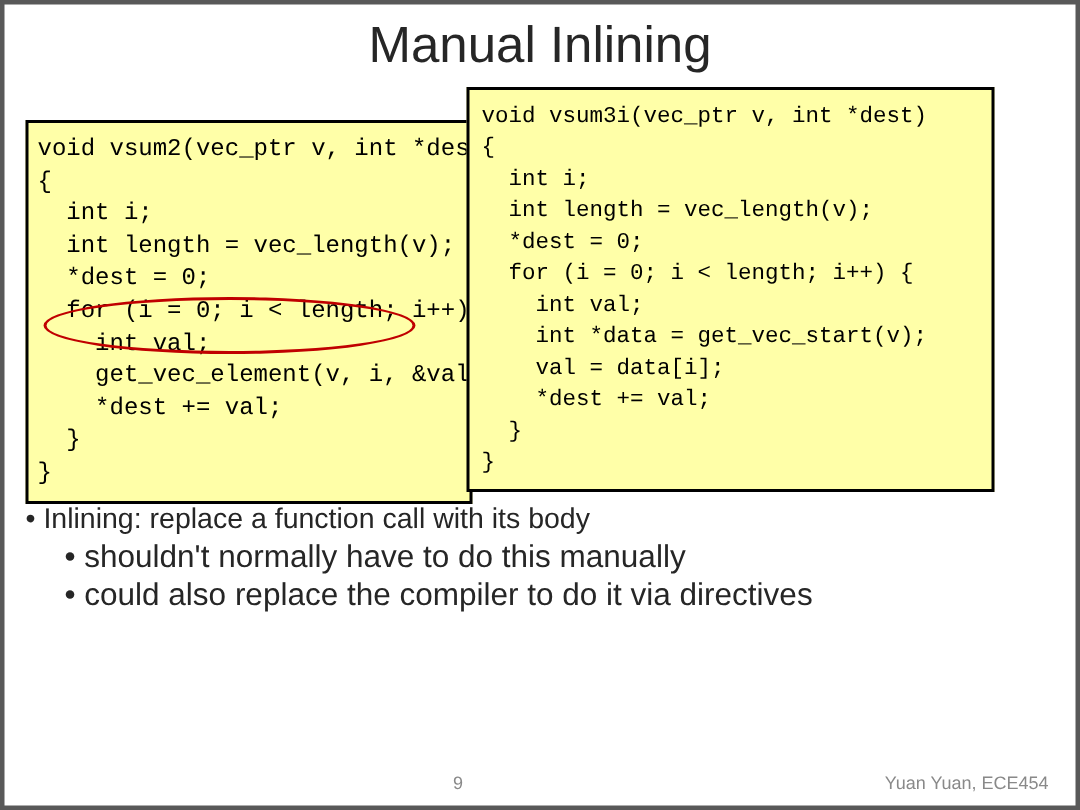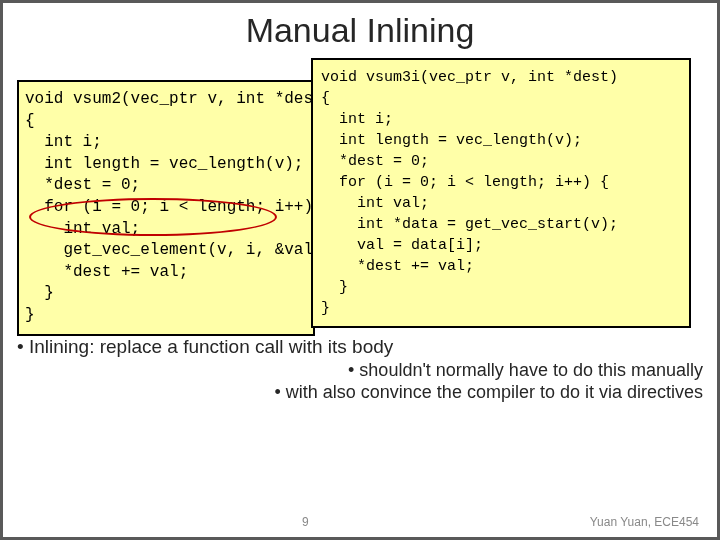--- a/index.html
+++ b/index.html
@@ -36,40 +36,40 @@
     font-size: 16px;
     line-height: 1.35;
     padding: 7px 6px 7px 6px;
     width: 298px;
     margin-top: 22px;
   }
   .code-right {
     font-size: 15px;
     line-height: 1.4;
     padding: 7px 8px 7px 8px;
-    width: 380px;
+    width: 352px;
     margin-left: -4px;
     z-index: 2;
   }
   .highlight-ellipse {
     position: absolute;
     border: 2.5px solid #c00000;
     border-radius: 50%;
     pointer-events: none;
   }
   .bullets {
     font-size: 19px;
     color: #262626;
   }
   .bullets ul { list-style: none; }
   .bullets > ul > li { margin-bottom: 12px; }
   .bullets > ul > li::before { content: "• "; }
   .bullets ul ul { margin-left: 26px; margin-top: 2px; }
   .bullets ul ul li::before { content: "• "; }
-  .bullets ul ul li { font-size: 18px; margin-bottom: 1px; text-align: right; }
+  .bullets ul ul li { font-size: 21px; margin-bottom: 1px; }
   .footer {
     position: absolute;
     bottom: 8px; left: 0; right: 0;
     display: flex;
     font-size: 12px;
     color: #898989;
     padding: 0 18px;
   }
   .footer .pagenum { flex: 1; text-align: center; }
   .footer .author { text-align: right; }
@@ -106,21 +106,21 @@
   }
 }</div>
   </div>
 
   <div class="bullets">
     <ul>
       <li>
         <span>Inlining: replace a function call with its body</span>
         <ul>
           <li><span>shouldn't normally have to do this manually</span></li>
-          <li><span>with also convince the compiler to do it via directives</span></li>
+          <li><span>could also replace the compiler to do it via directives</span></li>
         </ul>
       </li>
     </ul>
   </div>
 
   <div class="footer">
     <span class="pagenum">9</span>
     <span class="author">Yuan Yuan, ECE454</span>
   </div>
 

